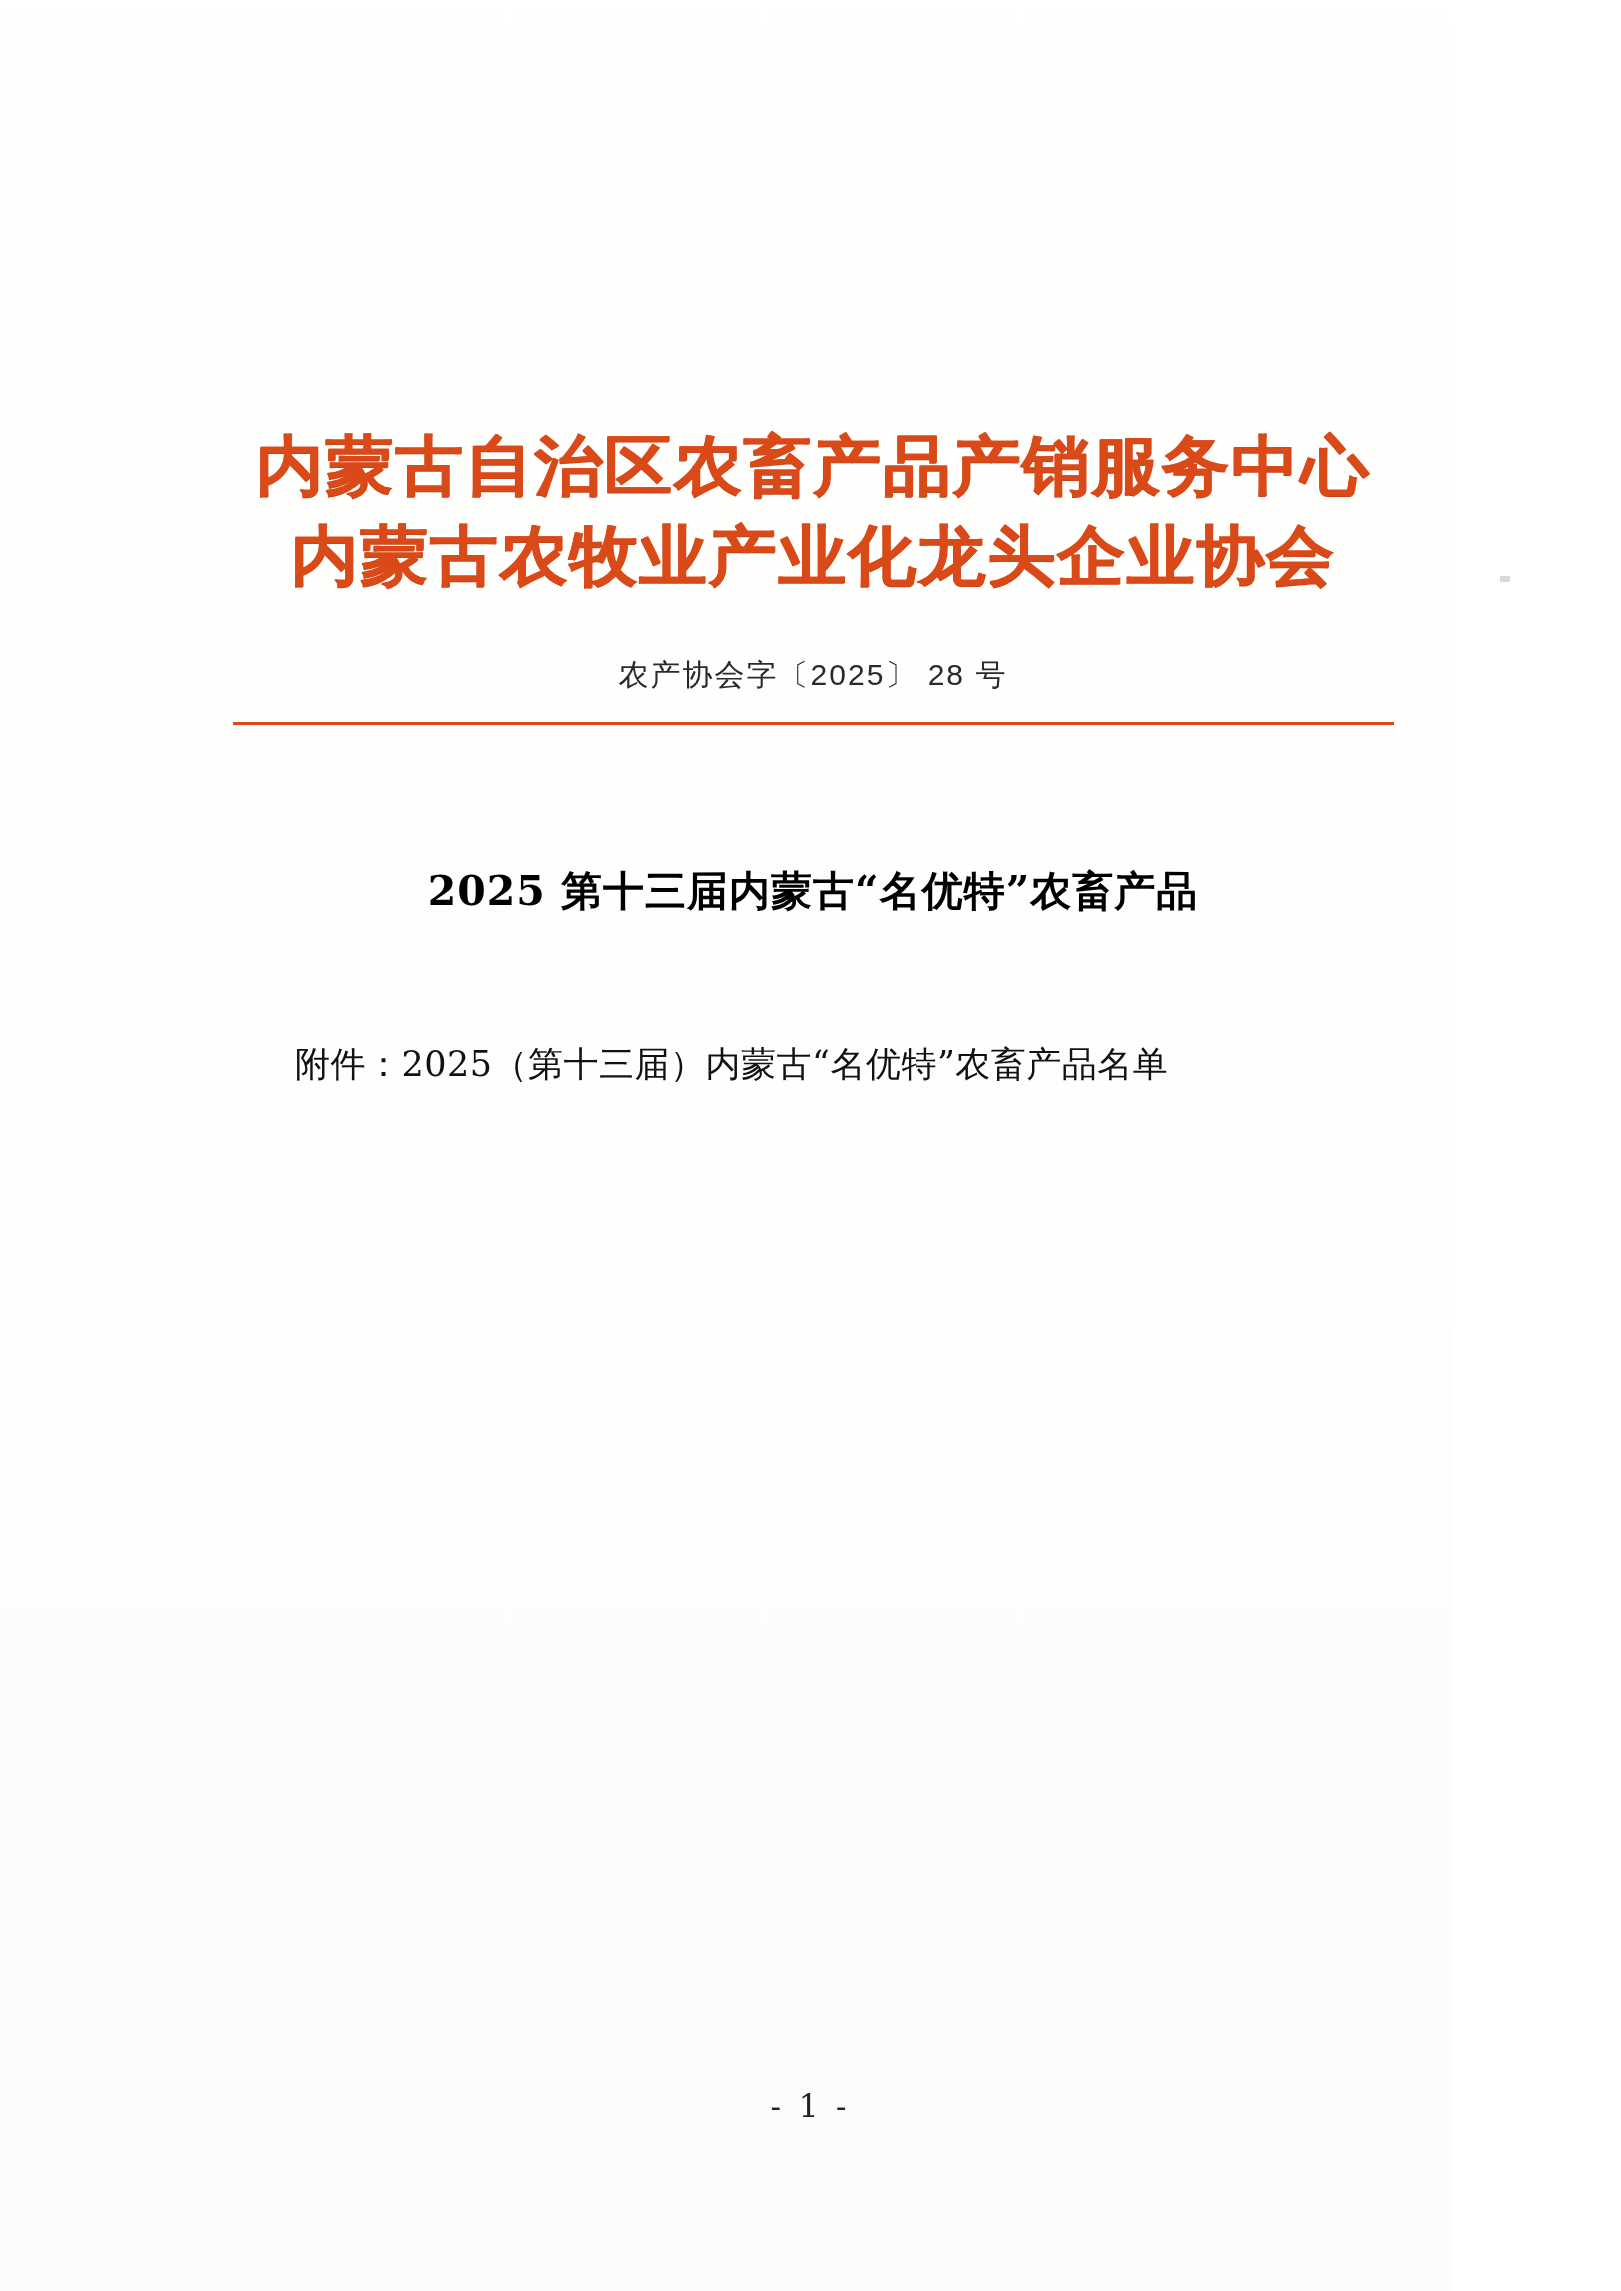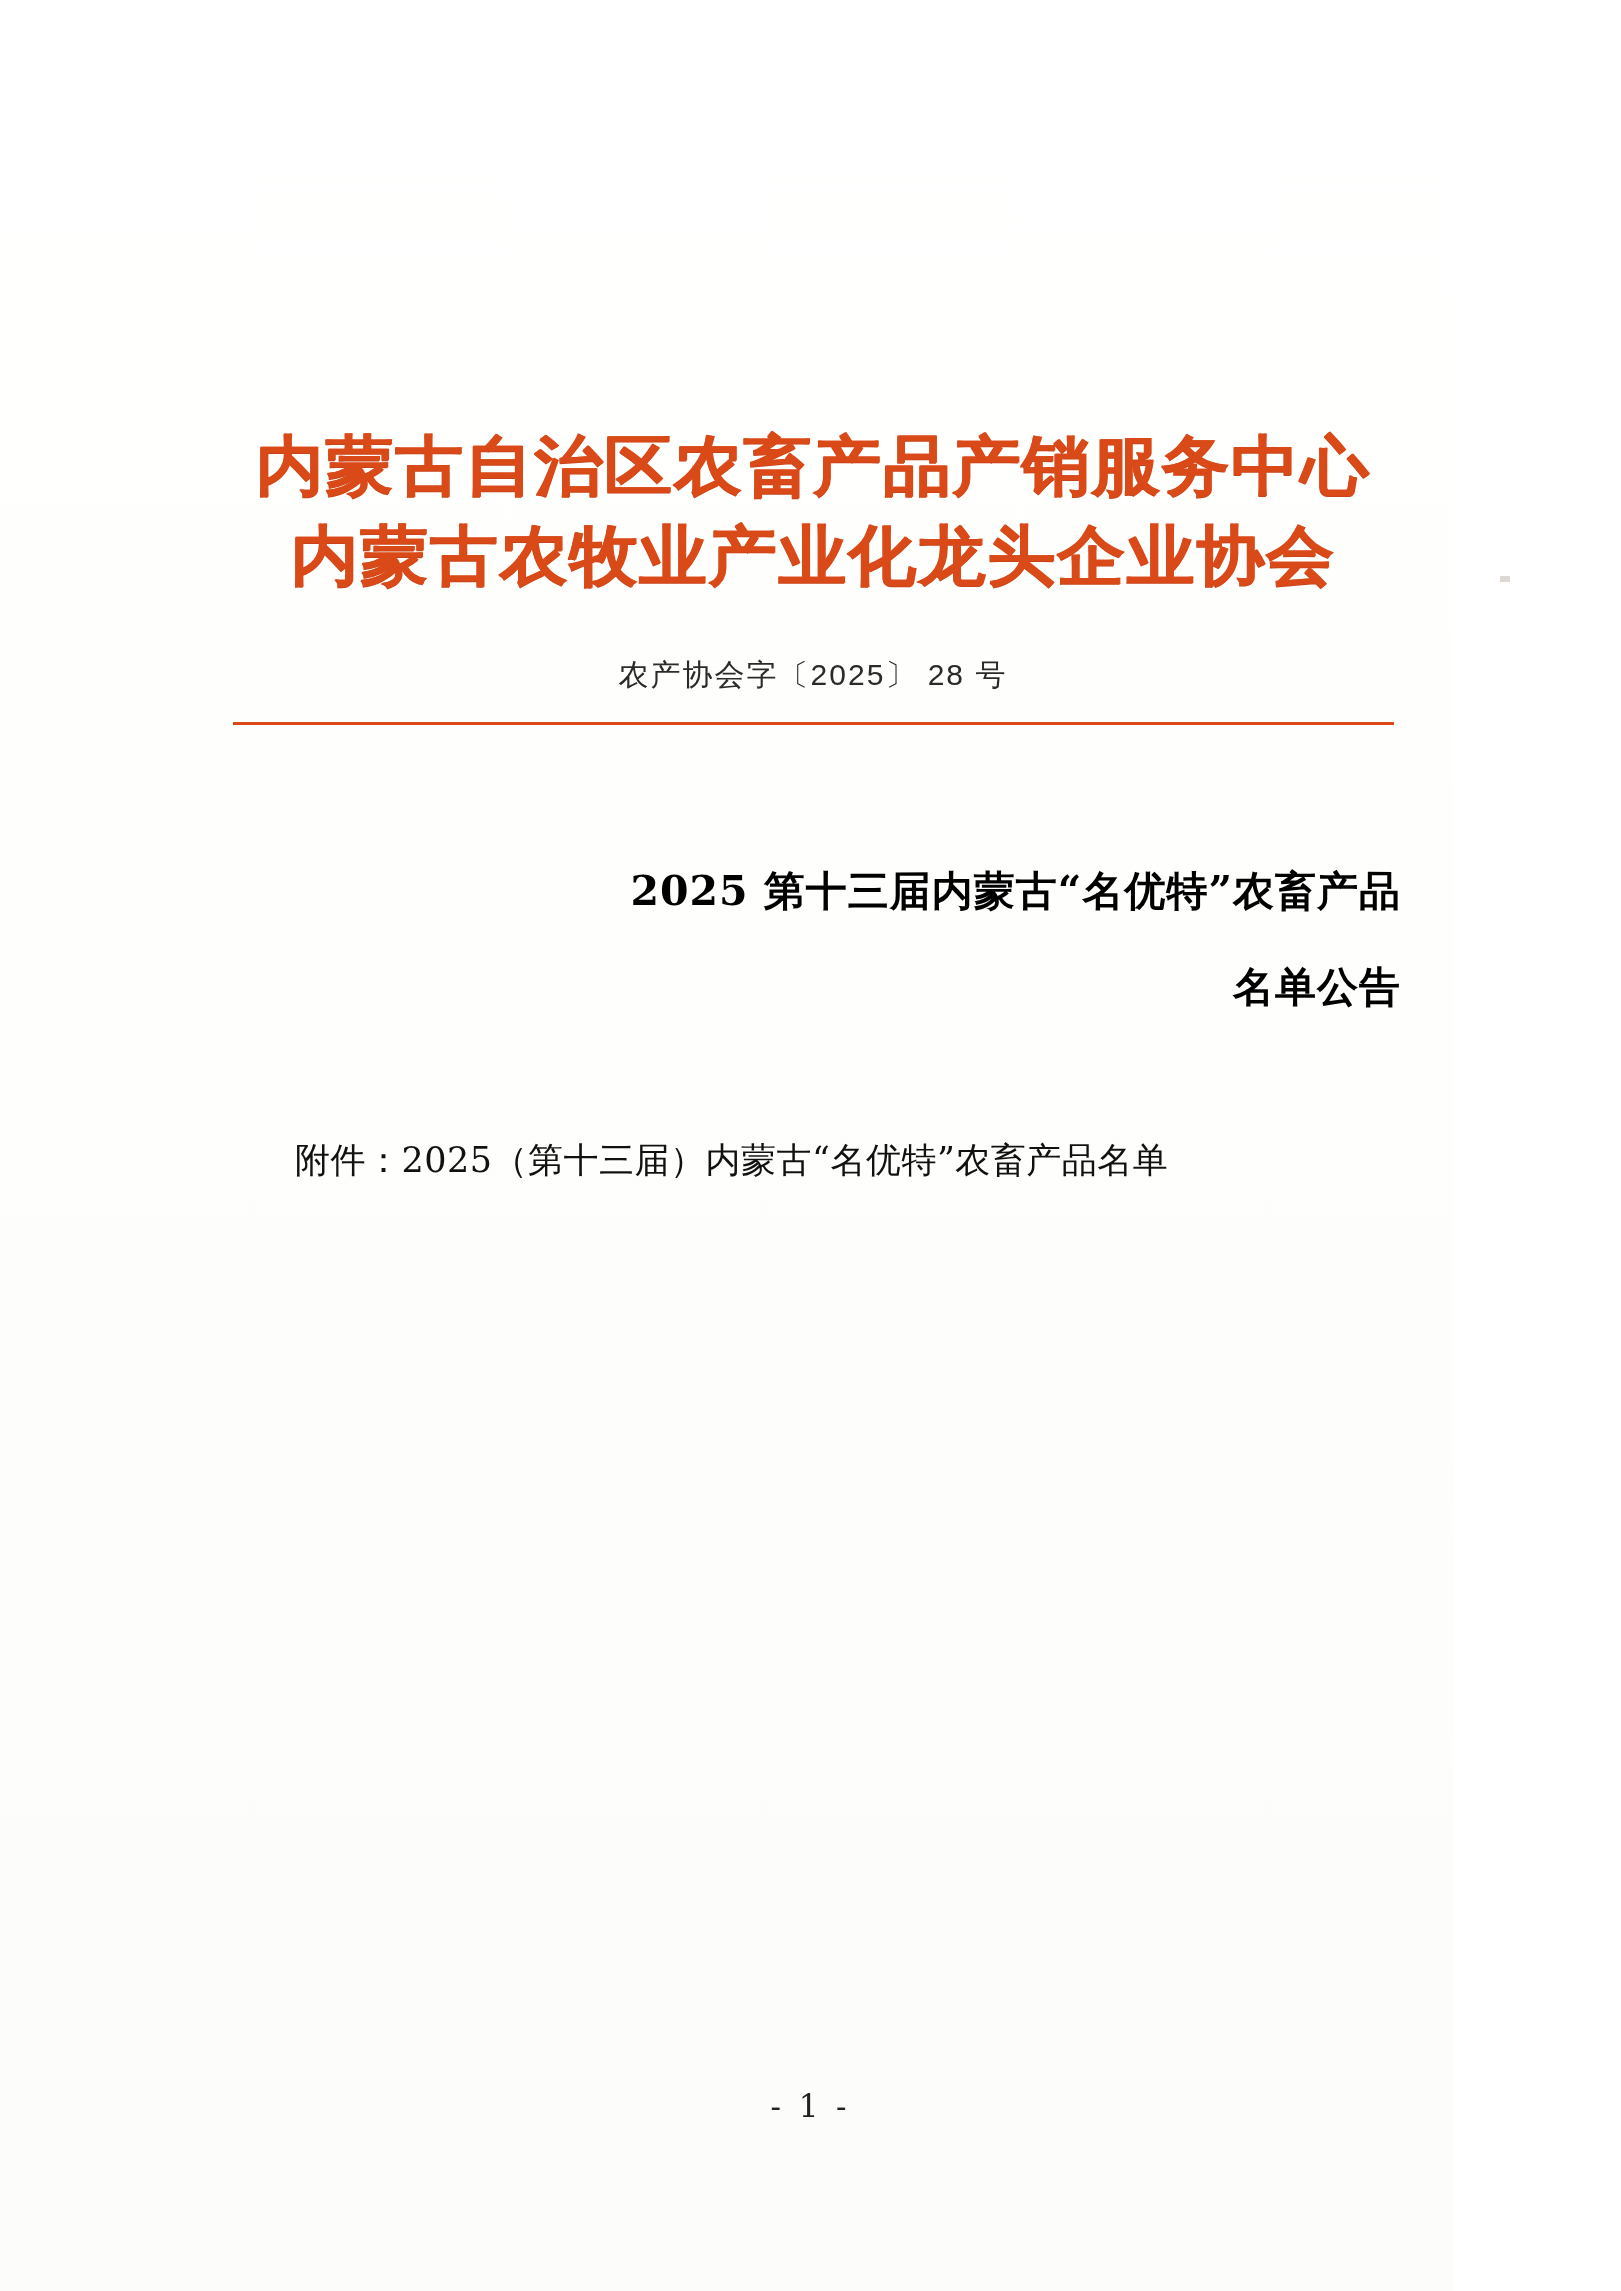--- a/index.html
+++ b/index.html
@@ -60,21 +60,21 @@
     font-family: Liberation Sans, sans-serif;
   }
   .rule {
     margin: 25.5px auto 0 auto;
     width: 1161px;
     height: 2.9px;
     background: #d94a18;
   }
   .title-block {
     margin-top: 118px;
-    text-align: right;
+    text-align: center;
     font-weight: 700;
     font-size: 41px;
     line-height: 2.35;
     letter-spacing: 1px;
     color: #000000;
   }
   .body-text {
     margin-top: 45px;
     font-size: 35px;
     line-height: 1.78;
@@ -124,21 +124,20 @@
       <div class="letterhead-line">内蒙古自治区农畜产品产销服务中心</div>
       <div class="letterhead-line">内蒙古农牧业产业化龙头企业协会</div>
     </div>
 
     <div class="doc-number">农产协会字〔2025〕 28 号</div>
 
     <div class="rule"></div>
 
     <div class="title-block">
       <div>2025 第十三届内蒙古“名优特”农畜产品</div>
-      <div>名单公告</div>
     </div>
 
 
     <div class="attachment">附件：2025（第十三届）内蒙古“名优特”农畜产品名单</div>
 
   </div>
 
   <div class="page-number">- 1 -</div>
 </div>
 

